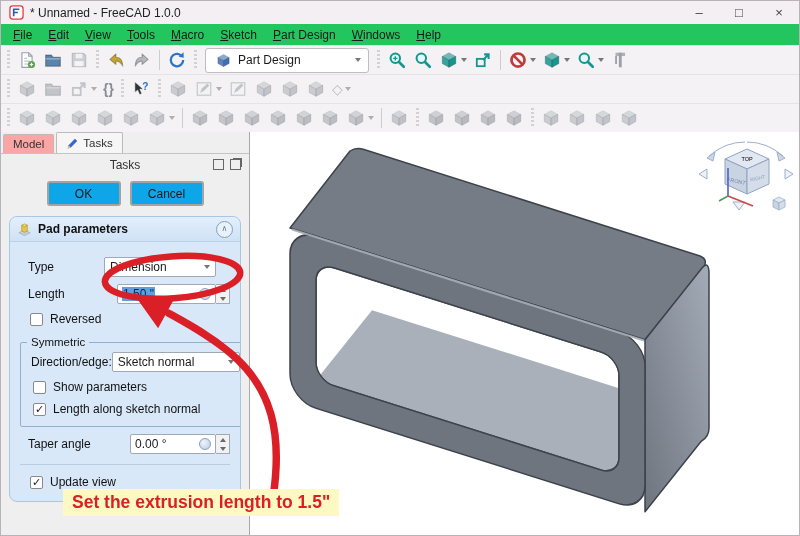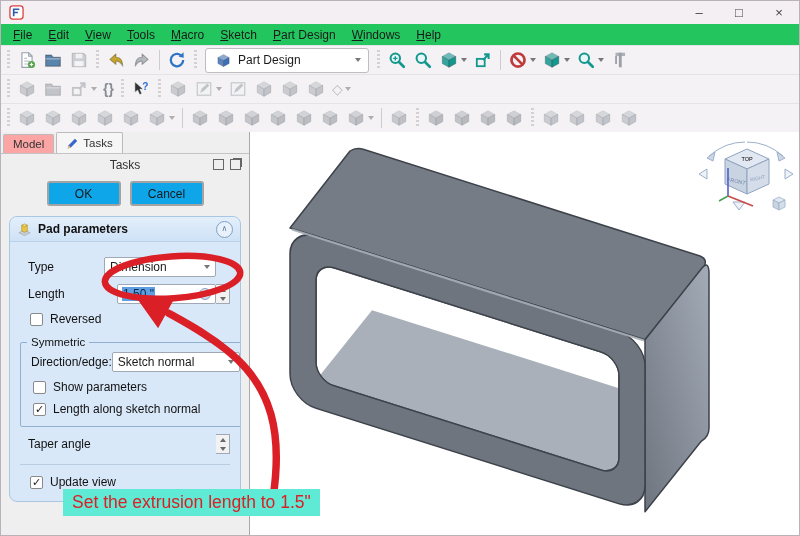--- a/index.html
+++ b/index.html
@@ -75,21 +75,21 @@
   .spin i.up::after{content:"";border-left:3px solid transparent;border-right:3px solid transparent;border-bottom:4px solid #6a6a6a;}
   .spin i.dn::after{content:"";border-left:3px solid transparent;border-right:3px solid transparent;border-top:4px solid #6a6a6a;}
   .cbrow{display:flex;align-items:center;gap:7px;margin:8px 2px 8px 12px;font-size:12px;color:#111;}
   .cb{width:13px;height:13px;background:#fff;border:1px solid #808archive0;border:1px solid #8a8a8a;border-radius:2px;display:flex;align-items:center;justify-content:center;font-size:11px;font-weight:bold;color:#1c1c1c;box-sizing:border-box;flex:0 0 auto;}
   fieldset.dirgrp{border:1px solid #8fb0d0;border-radius:2px;margin:10px 2px 6px 2px;padding:2px 6px 6px 6px;}
   fieldset.dirgrp legend{font-size:11.5px;padding:0 4px;color:#111;}
   .hline{border-top:1px solid #b9cde2;margin:10px 2px;}
 
   
   .overlay{position:absolute;inset:0;pointer-events:none;z-index:50;}
-  .ann-text{position:absolute;left:62px;top:488px;background:#5eead4;padding:3px 9px;font-size:17.5px;font-weight:normal;z-index:51;white-space:nowrap;}
+  .ann-text{position:absolute;left:62px;top:488px;background:#fef9c3;padding:3px 9px;font-size:17.5px;font-weight:bold;z-index:51;white-space:nowrap;}
 
   .navcube{position:absolute;top:8px;right:4px;width:100px;height:76px;}
   #model{position:absolute;left:0;top:2px;}
 </style>
 </head>
 <body>
 
 <svg width="0" height="0" style="position:absolute">
   <defs>
     <symbol id="sym-doc" viewBox="0 0 16 16">
@@ -164,20 +164,21 @@
   </defs>
 </svg>
 
 <div class="app">
 
   <div class="titlebar">
     <svg class="logo" viewBox="0 0 16 16">
       <rect x="1" y="1" width="14" height="14" rx="3" fill="#fff" stroke="#d44" stroke-width="1.4"></rect>
       <path d="M5 12V4.5h6M5 8h4.5" stroke="#2a5fae" stroke-width="1.8" fill="none"></path>
     </svg>
+    <span class="title-text">* Unnamed - FreeCAD 1.0.0</span>
     <div class="win-controls" id="win-controls">
         <div class="win-btn">–</div>
         <div class="win-btn">□</div>
         <div class="win-btn">×</div>
       </div>
   </div>
 
   <div class="menubar" id="menubar">
       <span class="menu-item"><u>F</u>ile</span>
       <span class="menu-item"><u>E</u>dit</span>
@@ -633,20 +634,24 @@
               <span>Show parameters</span>
             </label>
             <label class="cbrow" style="margin-left:6px;margin-bottom:4px">
               <span class="cb">✓</span>
               <span>Length along sketch normal</span>
             </label>
           </fieldset>
 
           <div class="prow">
             <span class="lbl">Taper angle</span>
+            <div class="field" style="width:86px">
+              <span>0.00 °</span>
+              <span class="fx"></span>
+            </div>
             <div class="spin">
                 <i class="up"></i>
                 <i class="dn"></i>
               </div>
           </div>
 
           <div class="hline"></div>
 
           <label class="cbrow" style="margin-bottom:2px">
             <span class="cb">✓</span>

